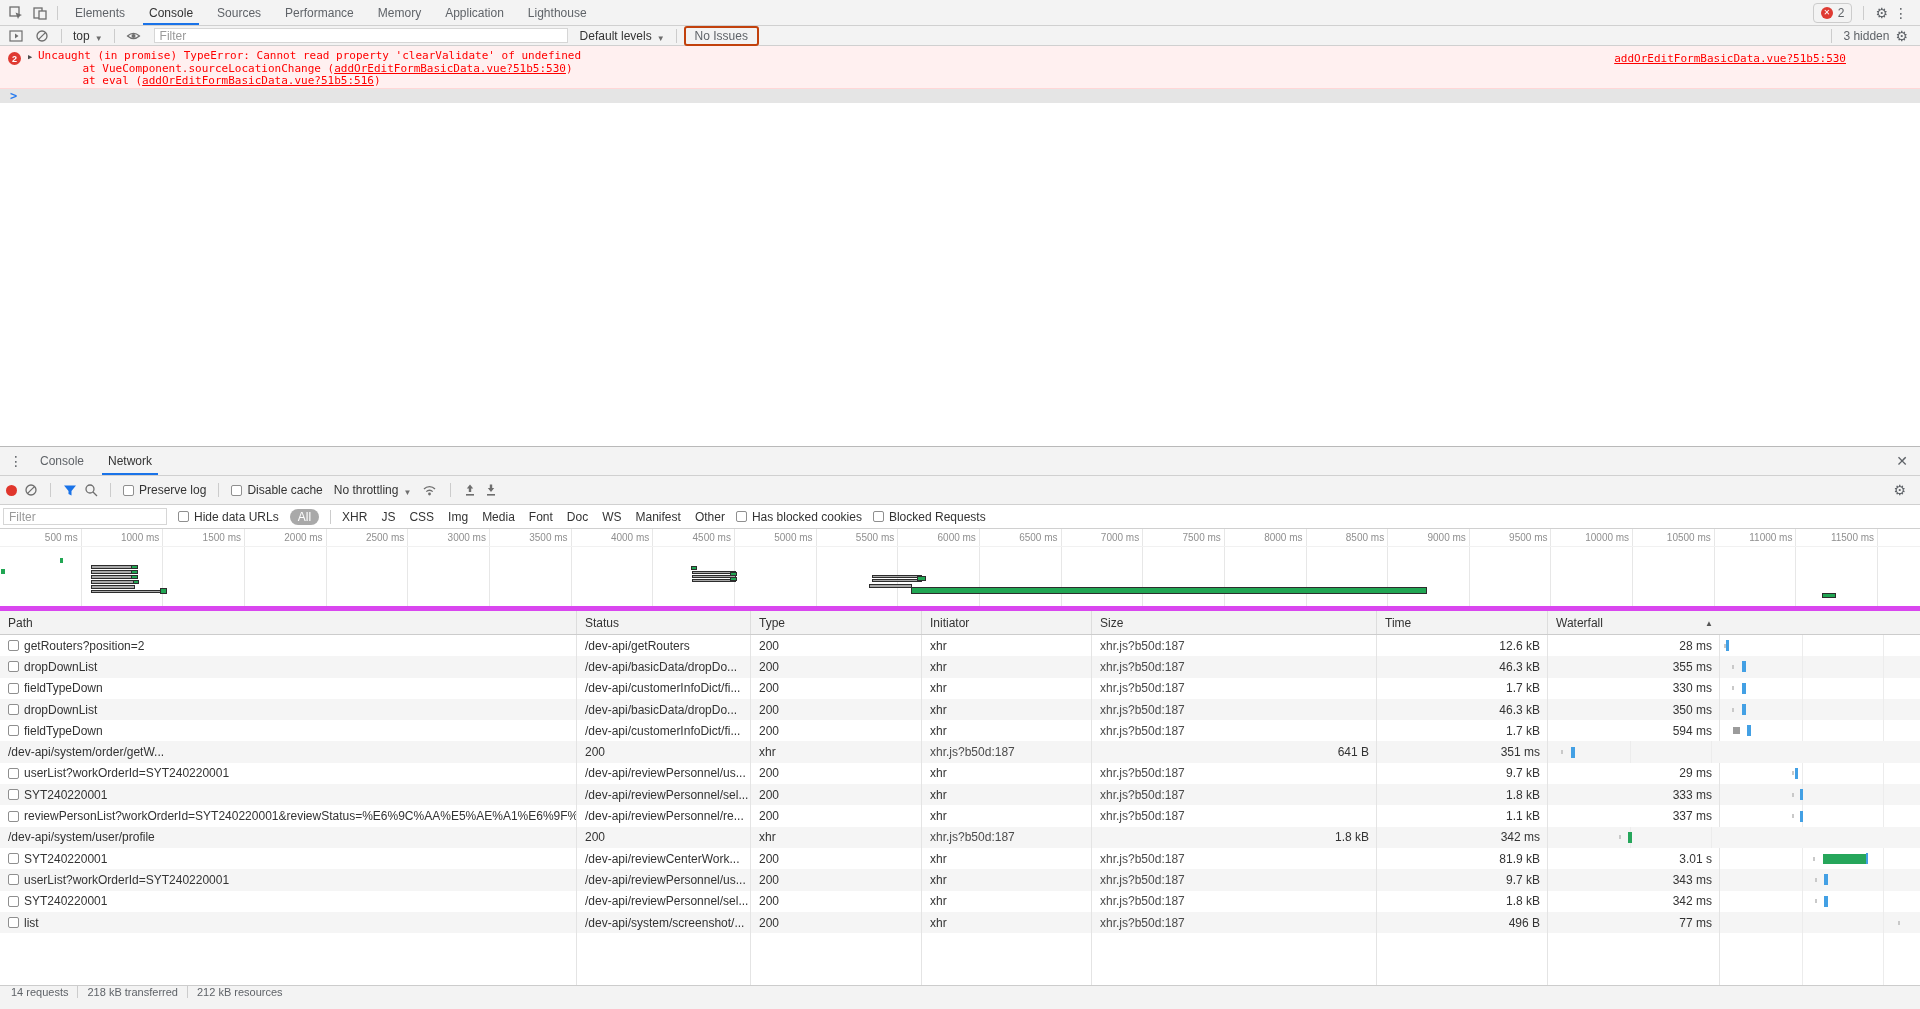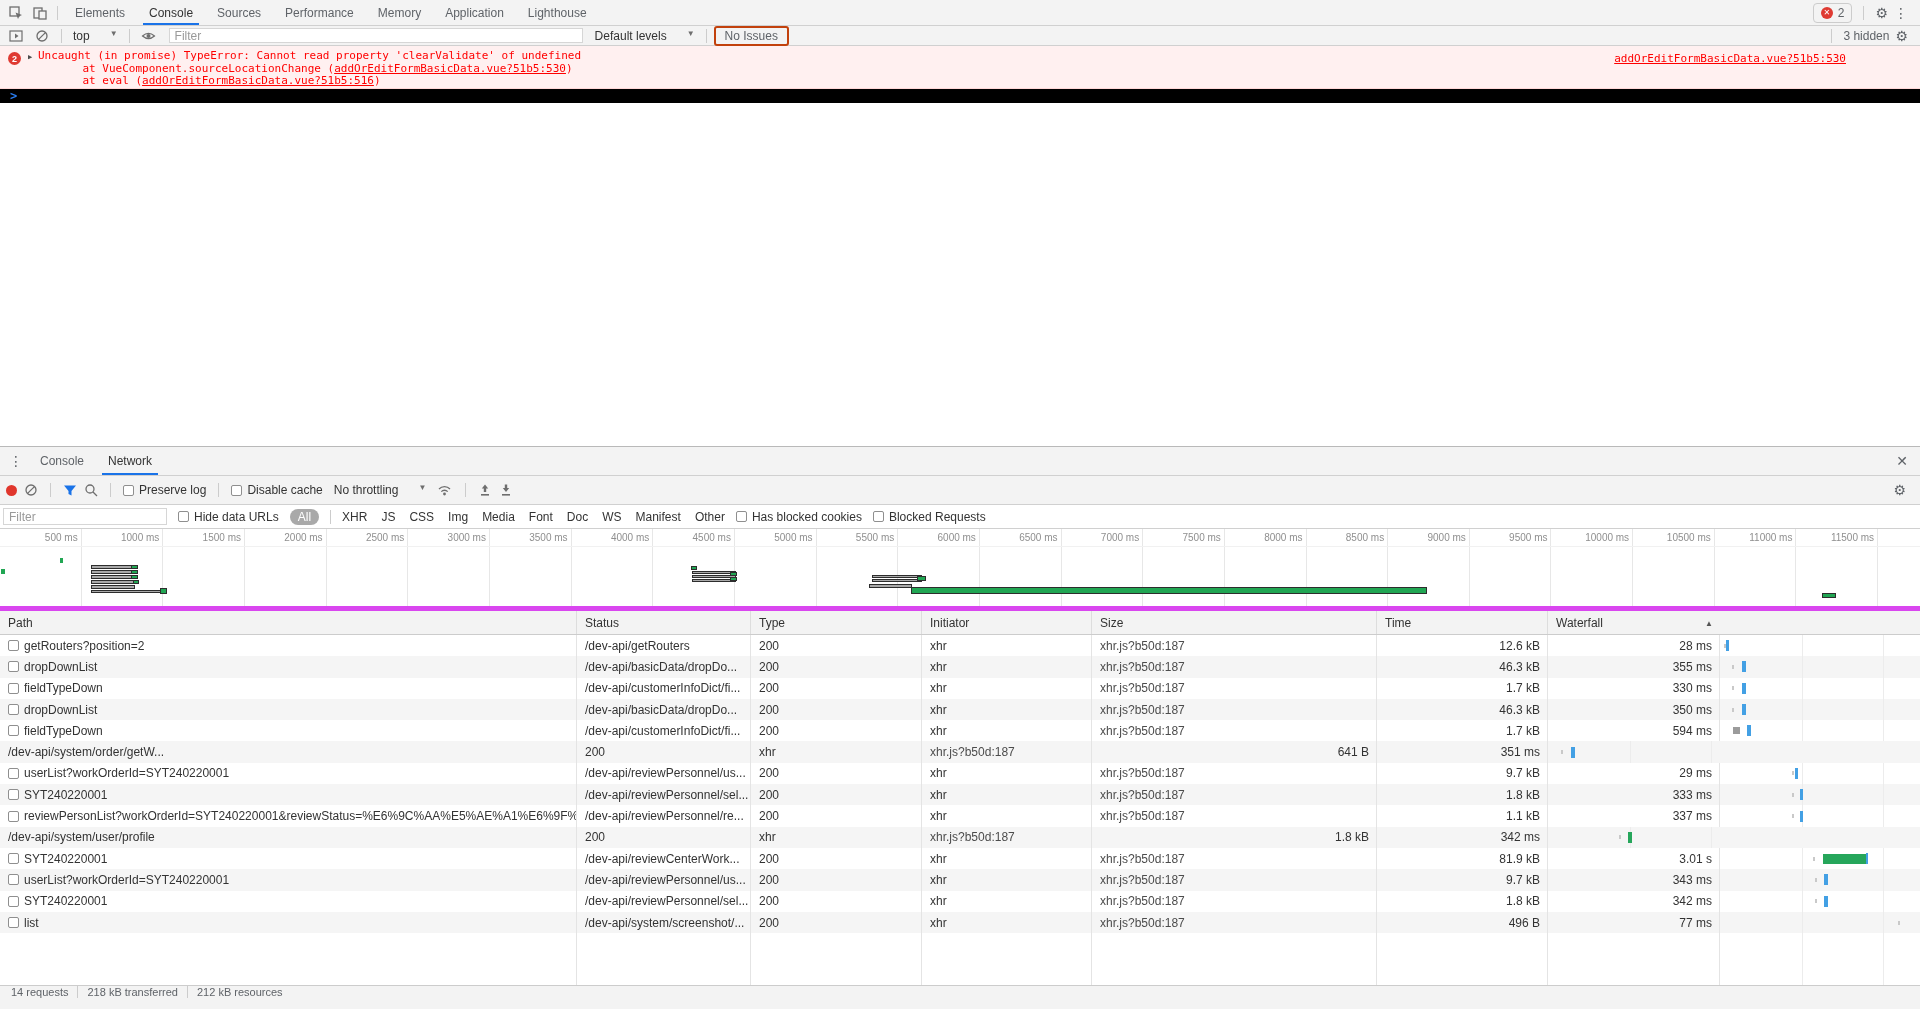--- a/index.html
+++ b/index.html
@@ -1,18 +1,18 @@
 <!DOCTYPE html>
 <html><head>
 <meta charset="utf-8">
 <style>
   *{margin:0;padding:0;box-sizing:border-box}
   html,body{background:#fff}
   #devtools{width:1920px;height:1009px;font-family:"Liberation Sans","DejaVu Sans",sans-serif;
-    font-size:12px;color:#333;background:#000000;position:relative;overflow:hidden}
+    font-size:12px;color:#333;background:#e5e5e5;position:relative;overflow:hidden}
 
   
   .bar-row{display:flex;align-items:center;background:#f3f3f3;border-bottom:1px solid #d0d0d0}
   .vsep{width:1px;height:14px;background:#ccc;margin:0 5px;flex:none}
   .tbtn{width:24px;height:100%;display:flex;align-items:center;justify-content:center;flex:none}
   .glyph{color:#5f6368;font-size:14px;line-height:1}
   .caret{font-size:8px;color:#6e6e6e}
 
   
   .main-tabbar{height:26px;padding:0 4px}
@@ -22,21 +22,21 @@
   .right-group{margin-left:auto;display:flex;align-items:center;gap:6px;padding-right:8px}
   .badge-pill{display:flex;align-items:center;gap:5px;border:1px solid #ccc;border-radius:4px;padding:2px 7px;color:#5f6368}
   .err-circle{width:12px;height:12px;border-radius:50%;background:#df3a32;color:#fff;font-size:8px;font-weight:bold;
     display:flex;align-items:center;justify-content:center;flex:none}
 
   
   .console-toolbar{height:20px;padding:0 4px;gap:2px}
   .filter-input{width:414px;height:15px;border:1px solid #d6d6d6;background:#fff;
     font:12px "Liberation Sans","DejaVu Sans",sans-serif;padding:0 5px;color:#333;margin:0 6px;outline:none}
   .filter-input::placeholder{color:#9a9a9a}
-  .dd{display:flex;gap:20px;align-items:flex-start;color:#333;padding:0 4px;white-space:nowrap}
+  .dd{display:flex;gap:5px;align-items:flex-end;color:#333;padding:0 4px;white-space:nowrap}
   .pill{border:2px solid #c2410c;border-radius:3px;padding:1px 9px;color:#5f6368;white-space:nowrap}
 
   
   .console-error{height:43px;background:#fff0f0;border-bottom:1px solid #ffd7d7;position:relative;
     font-family:"DejaVu Sans Mono","Liberation Mono",monospace;font-size:11px;color:#f00;padding-top:4px}
   .err-badge{position:absolute;left:8px;top:6px;width:13px;height:13px;border-radius:50%;background:#df3a32;
     color:#fff;font:bold 9px "Liberation Sans",sans-serif;display:flex;align-items:center;justify-content:center}
   .err-caret{position:absolute;left:28px;top:7px;font-size:7px;color:#4d4d4d}
   .err-line{line-height:12.5px;white-space:pre}
   .err-line.l1{padding-left:38px}

